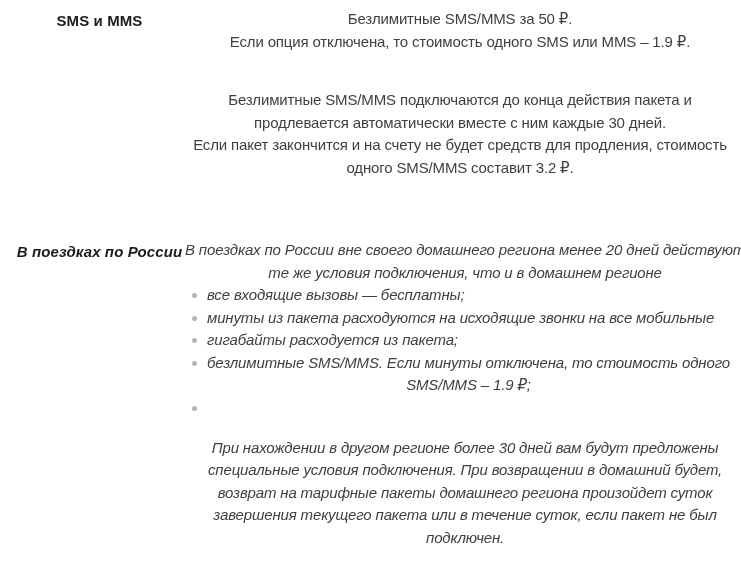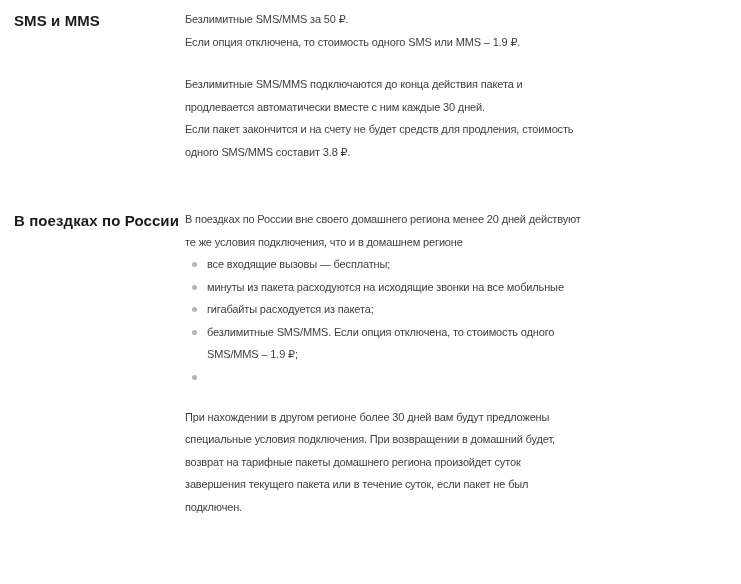--- a/index.html
+++ b/index.html
@@ -9,44 +9,45 @@
     overflow: hidden;
   }
   .page {
     position: relative;
     width: 741px;
     height: 584px;
     box-sizing: border-box;
     padding: 8px 6px 0 14px;
     background: var(--bg, #ffffff);
     font-family: "Liberation Sans", "DejaVu Sans", sans-serif;
+    text-align: center;
   }
   .row {
     display: grid;
     grid-template-columns: 171px 1fr;
     align-items: start;
   }
   .row-label {
     font-size: 15px;
     font-weight: 700;
     color: var(--label-color, #1c1c1c);
     letter-spacing: 0.1px;
     padding-top: 3px;
     line-height: 20px;
     white-space: nowrap;
   }
   .row-content {
-    font-size: 11px;
+    font-size: 15px;
     line-height: 22.5px;
     color: var(--body-color, #3f3f3f);
     letter-spacing: -0.15px;
   }
   .line { white-space: nowrap; }
-  .block + .block { margin-top: 20px; }
-  .section-travel { margin-top: 45px; }
+  .block + .block { margin-top: 36px; }
+  .section-travel { margin-top: 60px; font-style: italic; }
   .bullet-list {
     list-style: none;
     margin: 0;
     padding: 0;
   }
   .bullet-item { display: flex; }
   .bullet-dot {
     flex: 0 0 auto;
     width: 5px;
     height: 5px;
@@ -66,21 +67,21 @@
     <div class="row-label">SMS и MMS</div>
     <div class="row-content">
       <div class="block">
         <div class="line">Безлимитные SMS/MMS за 50 ₽.</div>
         <div class="line">Если опция отключена, то стоимость одного SMS или MMS – 1.9 ₽.</div>
       </div>
       <div class="block">
         <div class="line">Безлимитные SMS/MMS подключаются до конца действия пакета и</div>
         <div class="line">продлевается автоматически вместе с ним каждые 30 дней.</div>
         <div class="line">Если пакет закончится и на счету не будет средств для продления, стоимость</div>
-        <div class="line">одного SMS/MMS составит 3.8 ₽.</div>
+        <div class="line">одного SMS/MMS составит 3.2 ₽.</div>
       </div>
     </div>
   </section>
 
   <section class="row section-travel">
     <div class="row-label">В поездках по России</div>
     <div class="row-content">
 
       <div class="block">
         <div class="line">В поездках по России вне своего домашнего региона менее 20 дней действуют</div>
@@ -102,21 +103,21 @@
         </li>
         <li class="bullet-item">
           <span class="bullet-dot"></span>
           <span class="bullet-lines">
             <div class="line">гигабайты расходуется из пакета;</div>
           </span>
         </li>
         <li class="bullet-item">
           <span class="bullet-dot"></span>
           <span class="bullet-lines">
-            <div class="line">безлимитные SMS/MMS. Если опция отключена, то стоимость одного</div>
+            <div class="line">безлимитные SMS/MMS. Если минуты отключена, то стоимость одного</div>
             <div class="line">SMS/MMS – 1.9 ₽;</div>
           </span>
         </li>
         <li class="bullet-item">
           <span class="bullet-dot"></span>
         </li>
       </ul>
 
       <div class="block outro">
         <div class="line">При нахождении в другом регионе более 30 дней вам будут предложены</div>

